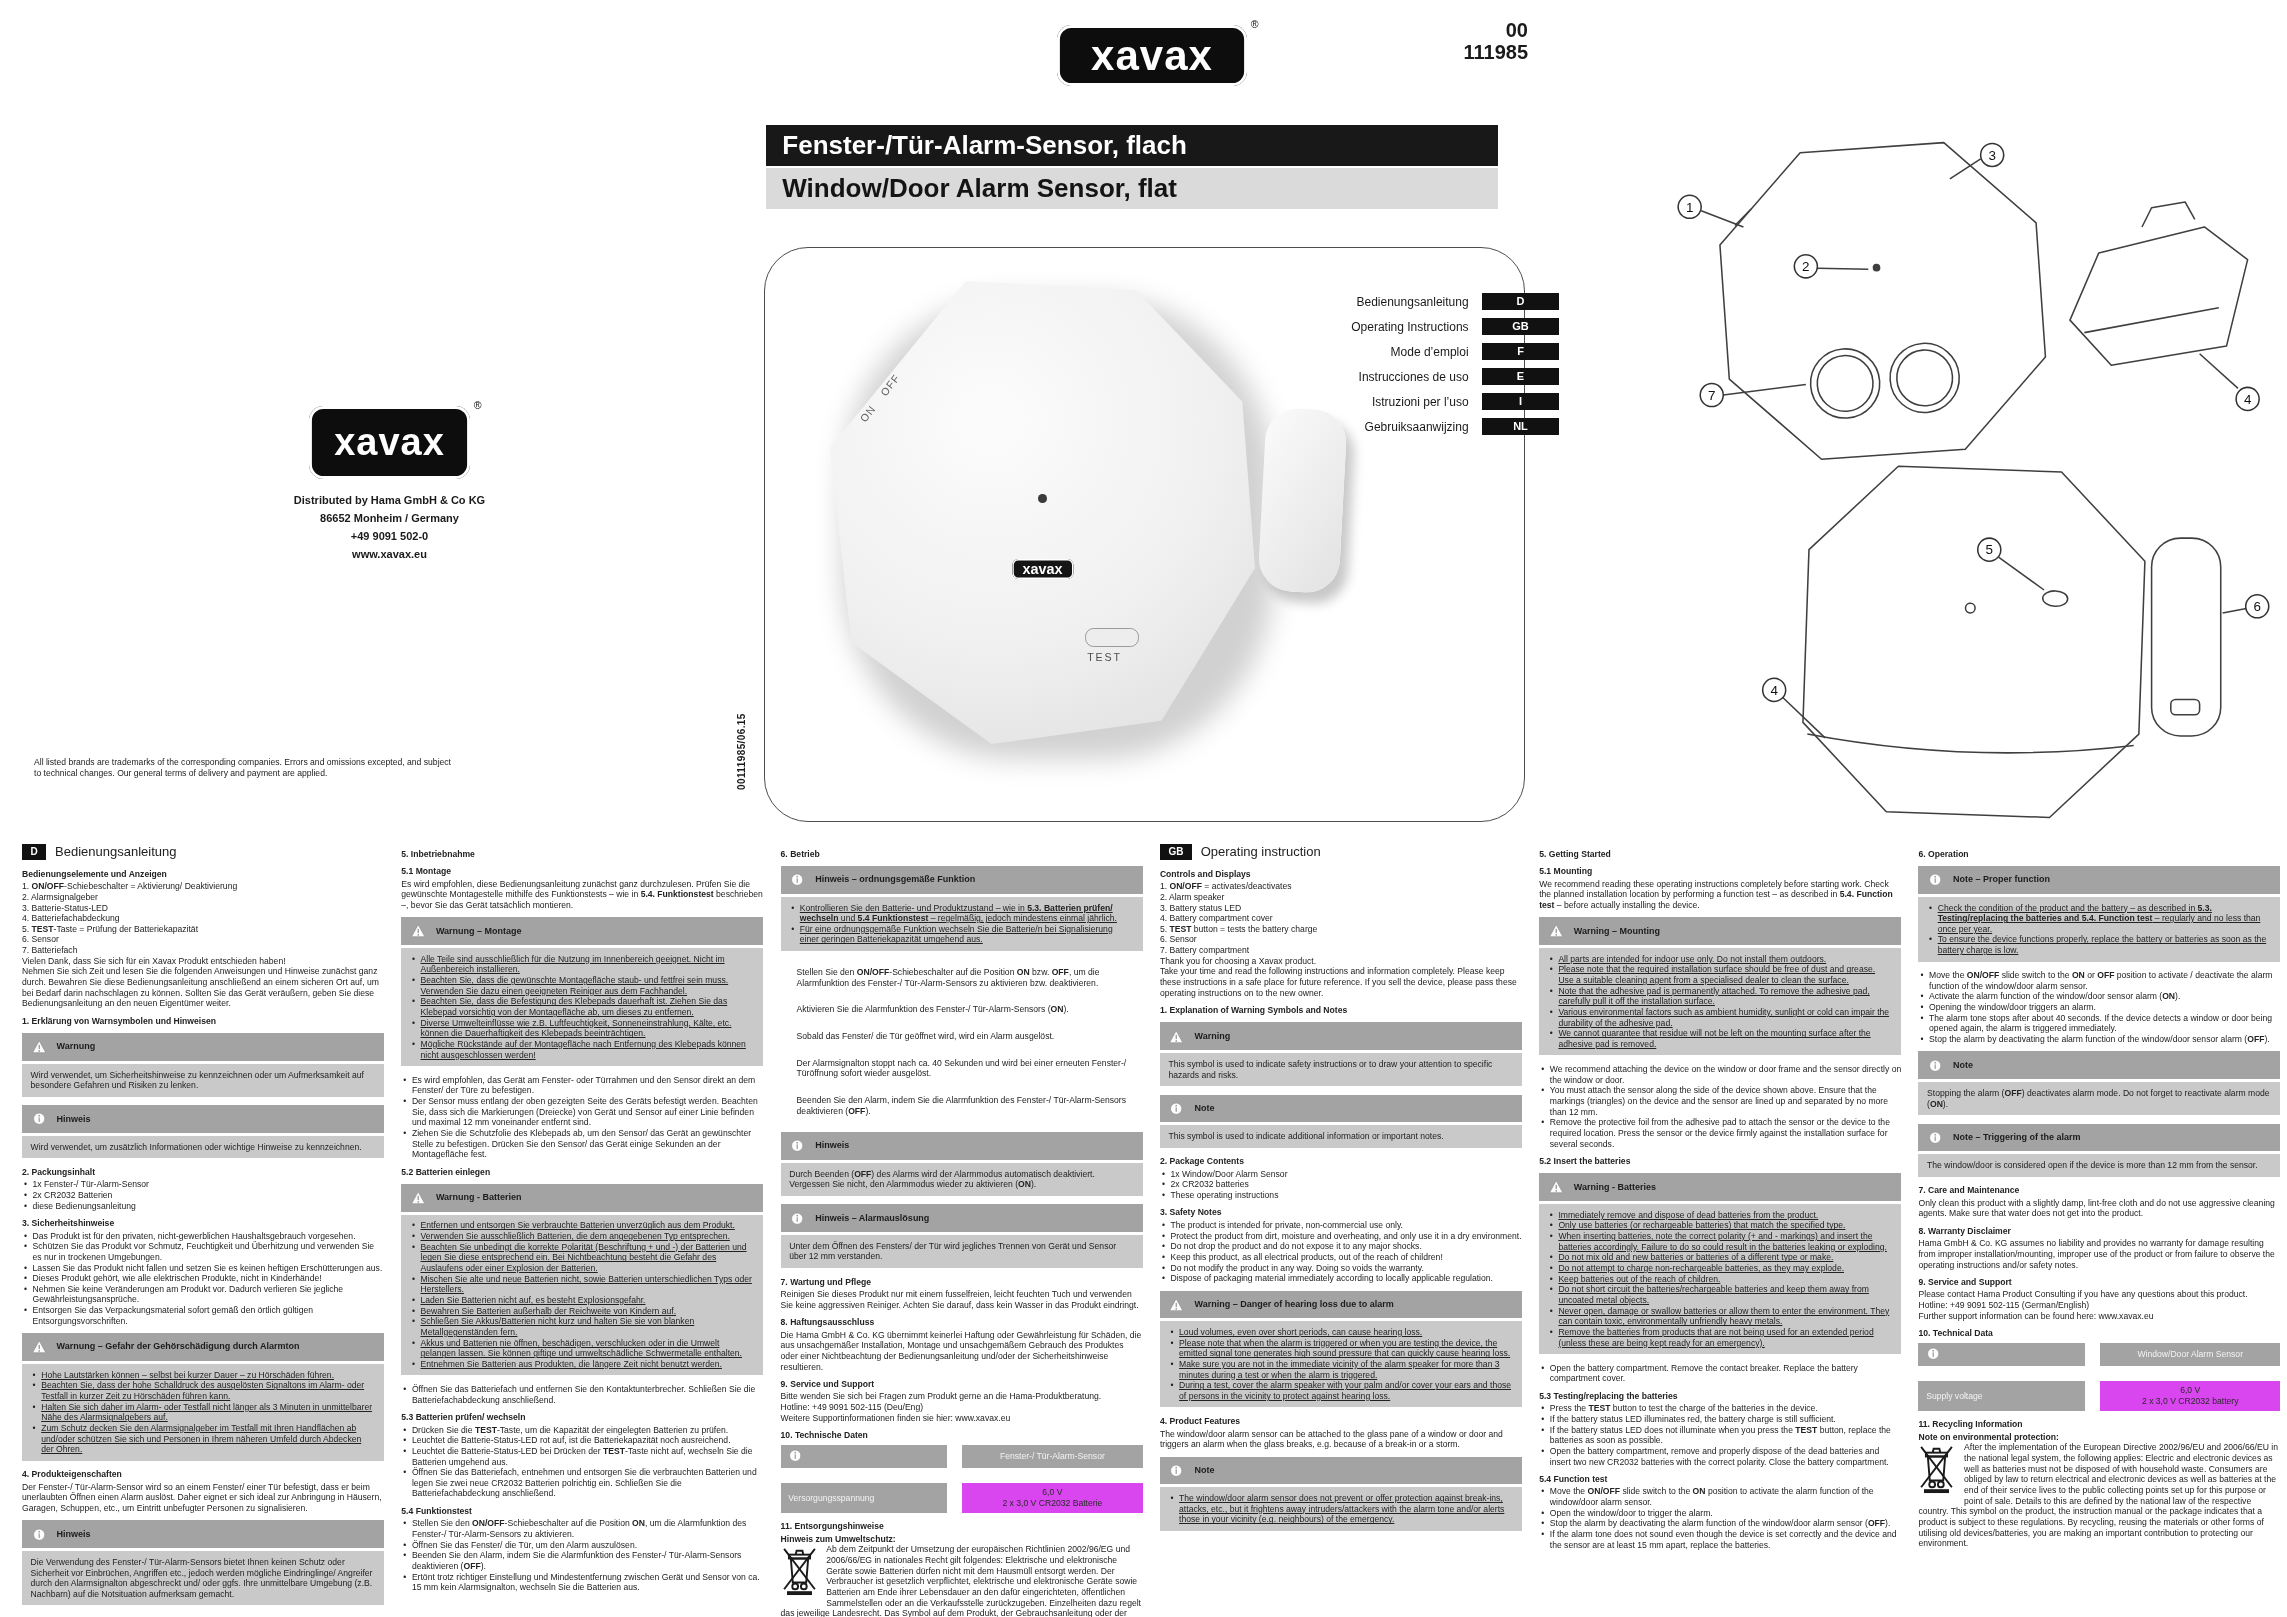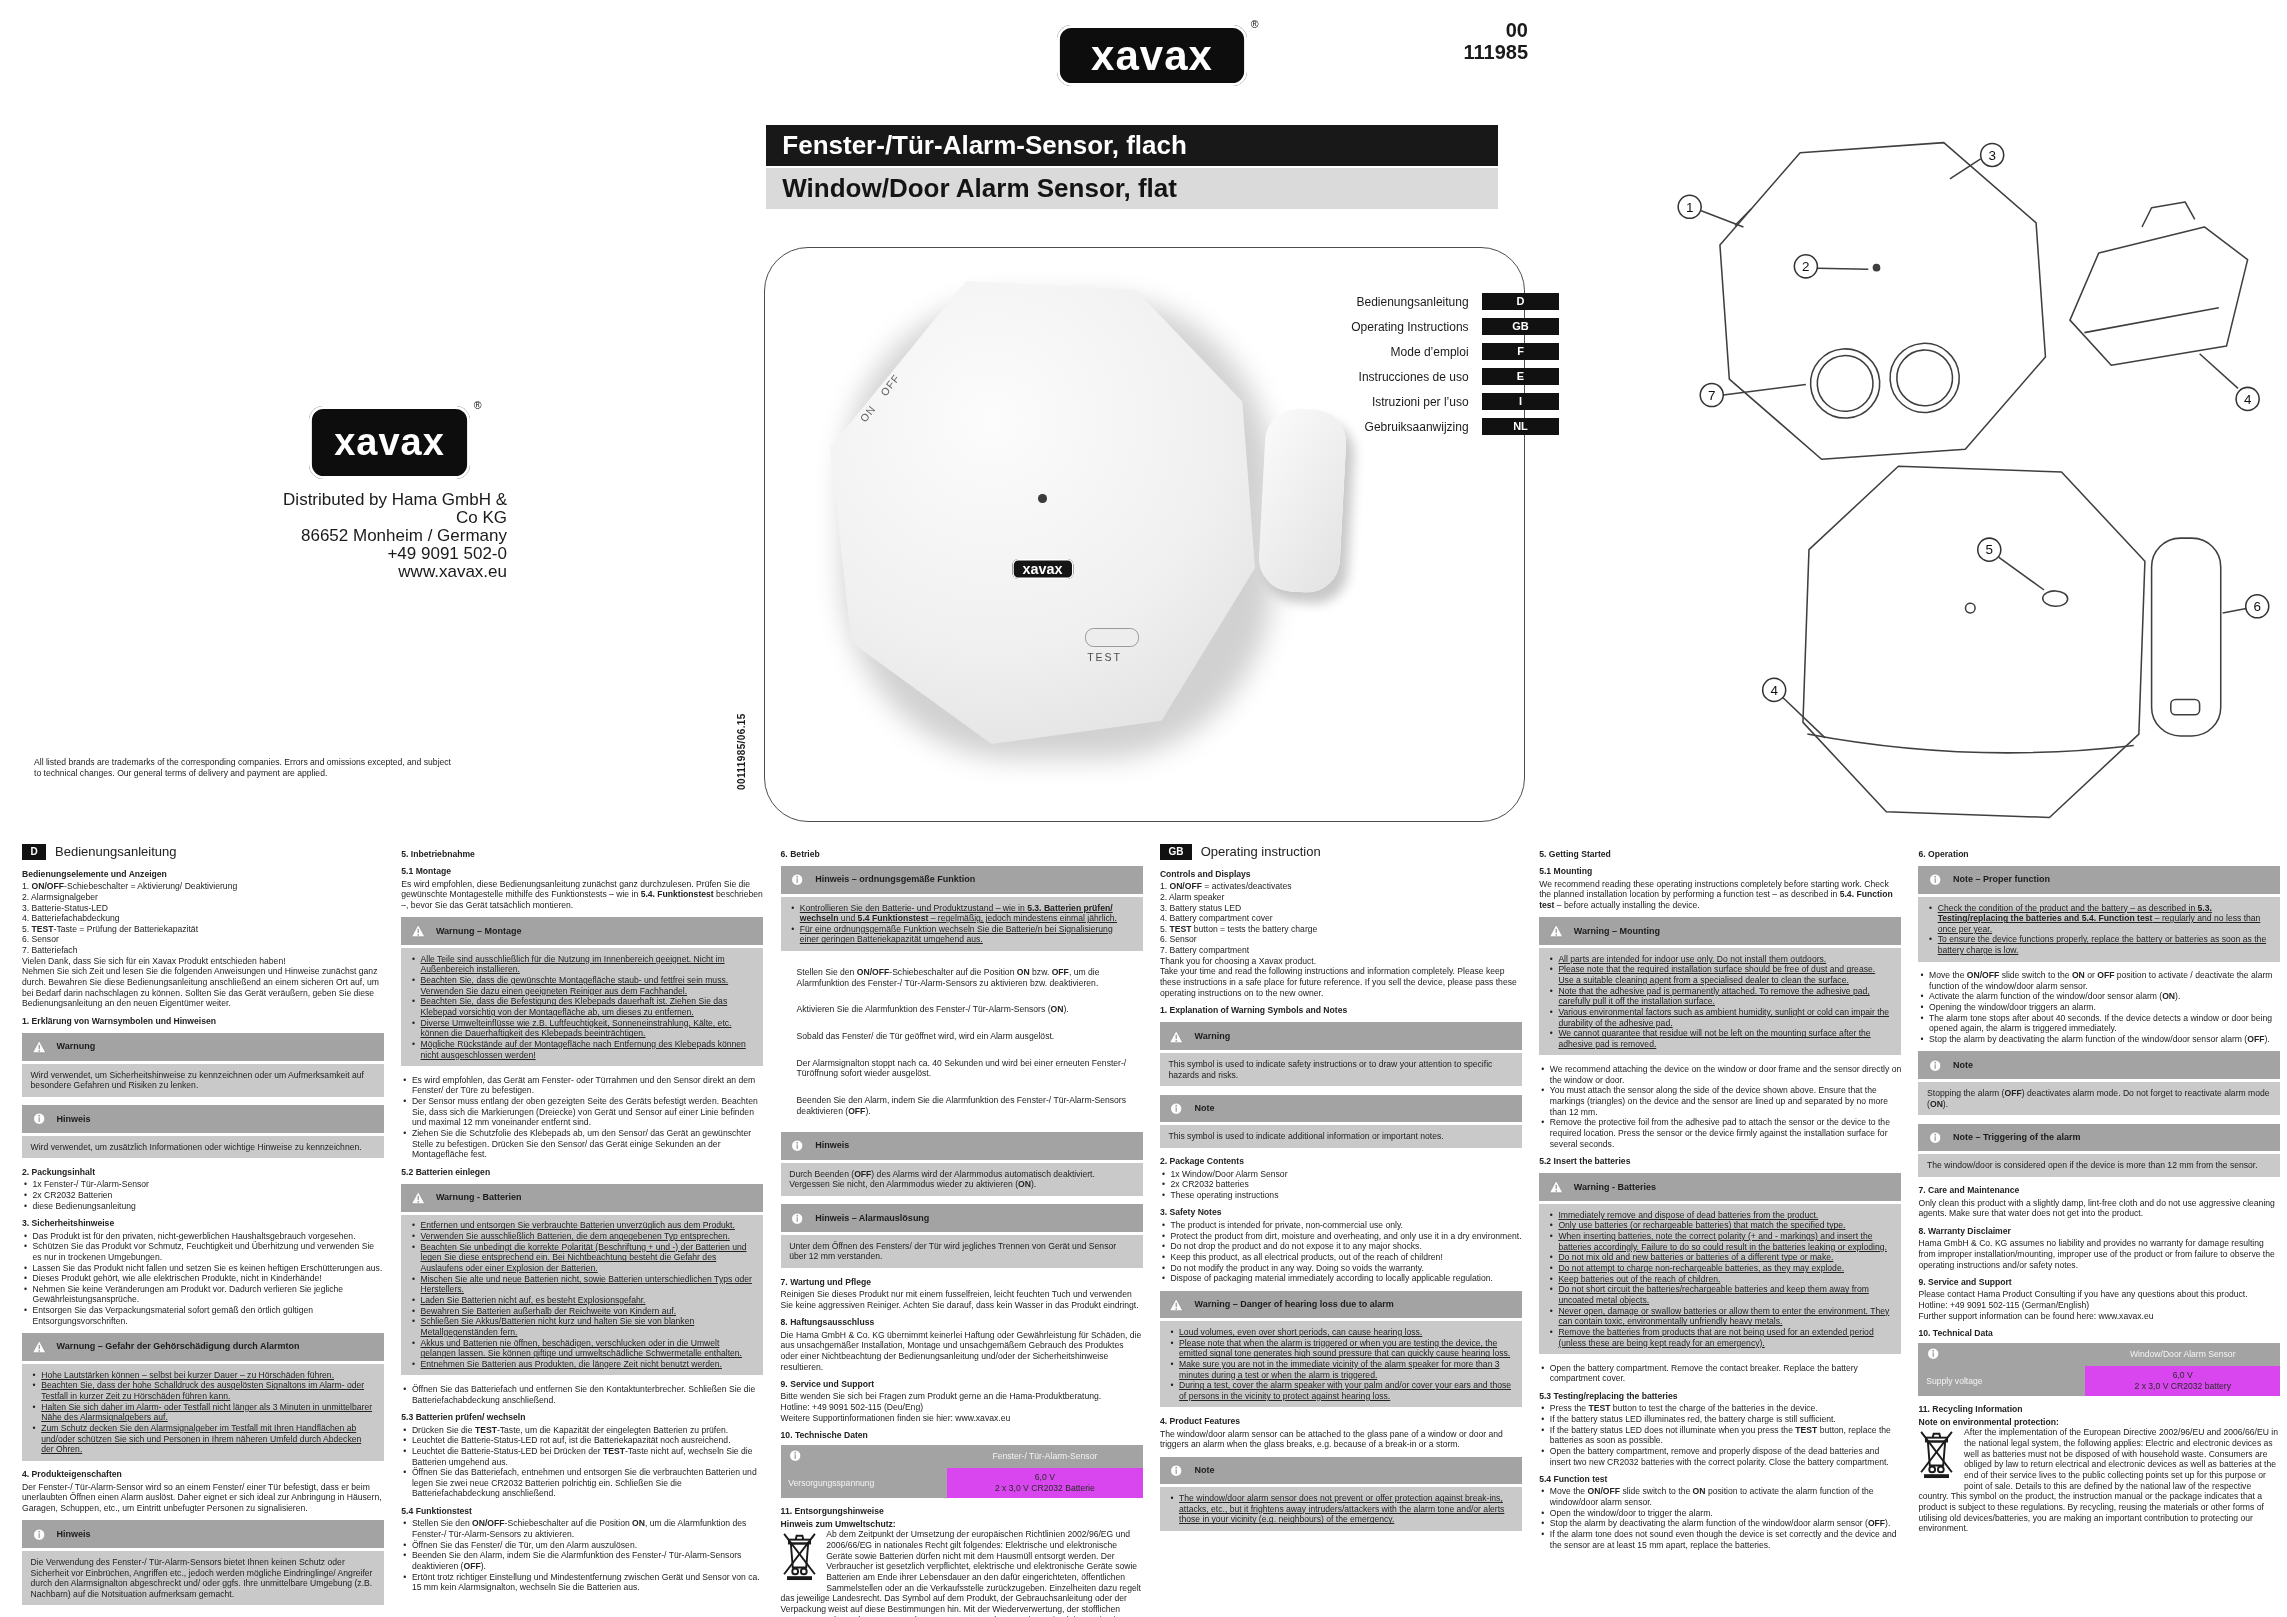--- a/index.html
+++ b/index.html
@@ -45,21 +45,21 @@
   
   .langs{position:absolute;left:1259px;top:289px;width:300px;}
   .lang-row{display:flex;align-items:center;justify-content:flex-end;height:25px;}
   .lang-label{font-size:12px;margin-right:13.4px;}
   .lang-code{width:77px;height:16.3px;background:#111;color:#fff;font-weight:bold;font-size:11px;
              display:flex;align-items:center;justify-content:center;}
 
   
   .distributor{position:absolute;left:272px;top:406px;width:235px;text-align:center;}
   .dist-logo{position:relative;margin:0 auto 11.5px;width:161px;height:73px;font-size:38px;}
-  .dist-line{font-weight:normal;font-size:17px;line-height:18px;text-align:right;}
+  .dist-line{font-weight:bold;font-size:11px;line-height:18px;}
 
   .trademark{position:absolute;left:34px;top:757px;width:419px;font-size:8.6px;line-height:1.3;color:#222;}
 
   
   .diagrams{position:absolute;left:1633px;top:123px;}
   .diagrams path,.diagrams polygon,.diagrams line,.diagrams rect,.diagrams ellipse,.diagrams circle.ln
       {fill:none;stroke:#3f3f3f;stroke-width:1.6;stroke-linejoin:round;}
   .diagrams .co circle{fill:#fff;stroke:#333;stroke-width:1.6;}
   .diagrams .co text{font-size:14px;fill:#111;text-anchor:middle;font-family:"Liberation Sans",sans-serif;}
   .diagrams .dot{fill:#3f3f3f;stroke:none;}
@@ -76,21 +76,21 @@
   .lines div{margin:0;}
   ul.b{margin:0 0 5.8px;padding:0 0 0 10.6px;list-style:none;}
   ul.b li{position:relative;margin:0;}
   ul.b li::before{content:"\2022";position:absolute;left:-8.6px;}
   .box{margin:6.7px 0 8.6px;}
   .box-h{background:#a3a3a3;min-height:22px;display:flex;align-items:center;gap:10.6px;
          padding:2.9px 9.6px;font-weight:bold;font-size:9px;color:#1c1c1c;}
   .bxi{width:14.4px;height:13.4px;flex:0 0 auto;}
   .box-b{background:#c9c9c9;margin-top:2.9px;padding:5.8px 8.6px;}
   .box-b ul.b{margin:0;text-decoration:underline;}
-  .tech-table{display:grid;grid-template-columns:46% 1fr;gap:0;margin:3.8px 0 7.7px;}
+  .tech-table{display:grid;grid-template-columns:46% 1fr;gap:15px;margin:3.8px 0 7.7px;}
   .tt-c{padding:4.8px 7.7px;}
   .tt-dark{background:#a3a3a3;color:#f4f4f4;display:flex;align-items:center;}
   .tt-center{justify-content:center;text-align:center;}
   .tt-light{background:#d946ef;color:#2a2a2a;display:flex;align-items:center;justify-content:center;
             text-align:center;white-space:pre-line;}
   .recycle .sub{font-weight:bold;}
   .weee{float:left;width:37px;height:50px;margin:1.9px 8.6px 1.9px 0;}
   .weee *{stroke:#1a1a1a;stroke-width:2;fill:none;}
   .weee .solid{fill:#1a1a1a;stroke:none;}
 </style>

